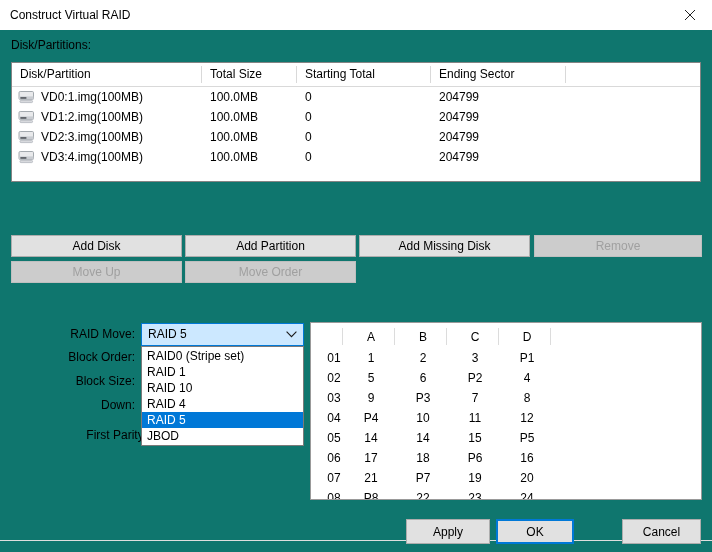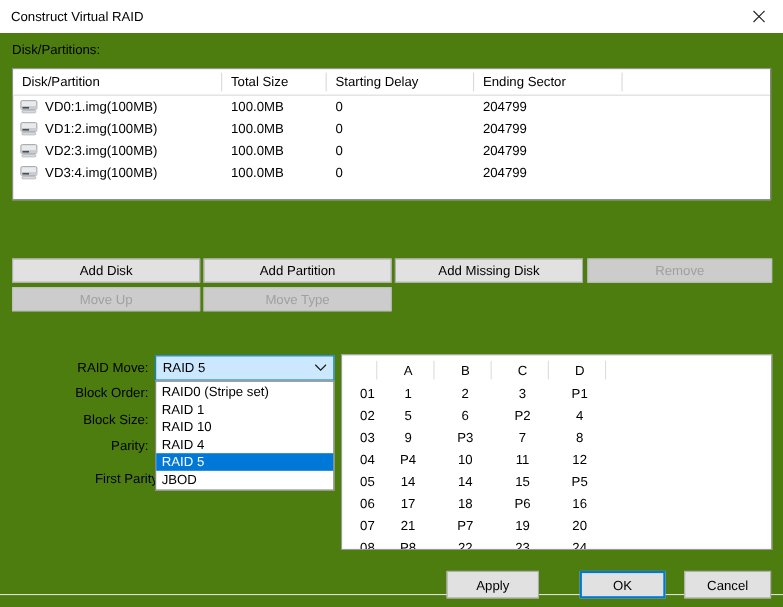--- a/index.html
+++ b/index.html
@@ -41,21 +41,21 @@
     justify-content: center;
     cursor: default;
   }
   #close-btn svg { display: block; }
 
   
   #surface {
     position: absolute;
     left: 0; top: 30px;
     width: 712px; height: 522px;
-    background: #4d7c0f;
+    background: #0f766e;
   }
 
   .static-label {
     position: absolute;
     font-size: 12px;
     color: #000;
     white-space: nowrap;
   }
 
   
@@ -240,21 +240,21 @@
 <div id="surface">
 
   <div class="static-label" style="left:11px; top:8px;">Disk/Partitions:</div>
 
   <div id="disk-list">
     <div id="disk-head">
       <div class="hcell" style="left:8px;">Disk/Partition</div>
       <div class="hsep" style="left:189px;"></div>
       <div class="hcell" style="left:198px;">Total Size</div>
       <div class="hsep" style="left:284px;"></div>
-      <div class="hcell" style="left:293px;">Starting Delay</div>
+      <div class="hcell" style="left:293px;">Starting Total</div>
       <div class="hsep" style="left:418px;"></div>
       <div class="hcell" style="left:427px;">Ending Sector</div>
       <div class="hsep" style="left:553px;"></div>
     </div>
 
     <div id="disk-rows">
         <div class="disk-row">
           <span class="disk-icon"><svg width="17" height="14" viewBox="0 0 17 14">
               <rect x="1" y="1.5" width="14.5" height="8" rx="1.2" fill="#e9eaec" stroke="#9aa0a6" stroke-width="0.9"></rect>
               <rect x="1" y="6.4" width="14.5" height="3.1" fill="#c9ccd1" stroke="none"></rect>
@@ -304,26 +304,26 @@
         </div>
       </div>
   </div>
 
   <button class="btn" style="left:11px;  top:205px; width:171px; height:22px;">Add Disk</button>
   <button class="btn" style="left:185px; top:205px; width:171px; height:22px;">Add Partition</button>
   <button class="btn" style="left:359px; top:205px; width:171px; height:22px;">Add Missing Disk</button>
   <button class="btn disabled" style="left:534px; top:205px; width:168px; height:22px;">Remove</button>
 
   <button class="btn disabled" style="left:11px;  top:231px; width:171px; height:22px;">Move Up</button>
-  <button class="btn disabled" style="left:185px; top:231px; width:171px; height:22px;">Move Type</button>
+  <button class="btn disabled" style="left:185px; top:231px; width:171px; height:22px;">Move Order</button>
 
   <div class="static-label" style="left:0; top:297px; width:135px; text-align:right;">RAID Move:</div>
   <div class="static-label" style="left:0; top:320px; width:135px; text-align:right;">Block Order:</div>
   <div class="static-label" style="left:0; top:344px; width:135px; text-align:right;">Block Size:</div>
-  <div class="static-label" style="left:0; top:368px; width:135px; text-align:right;">Parity:</div>
+  <div class="static-label" style="left:0; top:368px; width:135px; text-align:right;">Down:</div>
   <div class="static-label" style="left:0; top:398px; width:135px; text-align:right;margin-left:12px;">First Parity:</div>
 
   <div id="raid-panel">
     <div id="raid-grid">
         <div class="rg-sep" style="left: 31px; top: 5px; height: 17px;"></div>
         <div class="rg-sep" style="left: 83px; top: 5px; height: 17px;"></div>
         <div class="rg-sep" style="left: 135px; top: 5px; height: 17px;"></div>
         <div class="rg-sep" style="left: 187px; top: 5px; height: 17px;"></div>
         <div class="rg-sep" style="left: 239px; top: 5px; height: 17px;"></div>
         <div class="rg-cell" style="left: 36px; top: 4px; width: 48px;">A</div>
@@ -386,16 +386,16 @@
       <div class="dd-item">RAID0 (Stripe set)</div>
       <div class="dd-item">RAID 1</div>
       <div class="dd-item">RAID 10</div>
       <div class="dd-item">RAID 4</div>
       <div class="dd-item selected">RAID 5</div>
       <div class="dd-item">JBOD</div>
     </div>
 
   <div id="bottom-sep"></div>
   <button class="btn" style="left:406px; top:489px; width:84px; height:25px;">Apply</button>
-  <button class="btn default" style="left:527px; top:489px; width:78px; height:25px;">OK</button>
+  <button class="btn default" style="left:496px; top:489px; width:78px; height:25px;">OK</button>
   <button class="btn" style="left:622px; top:489px; width:79px; height:25px;">Cancel</button>
 
 </div>
 
 </body></html>

